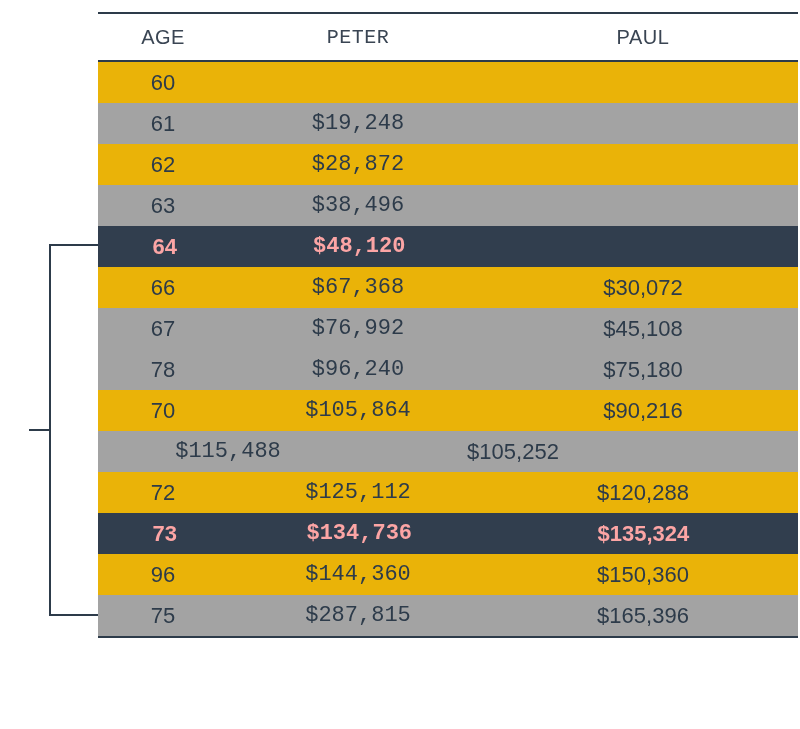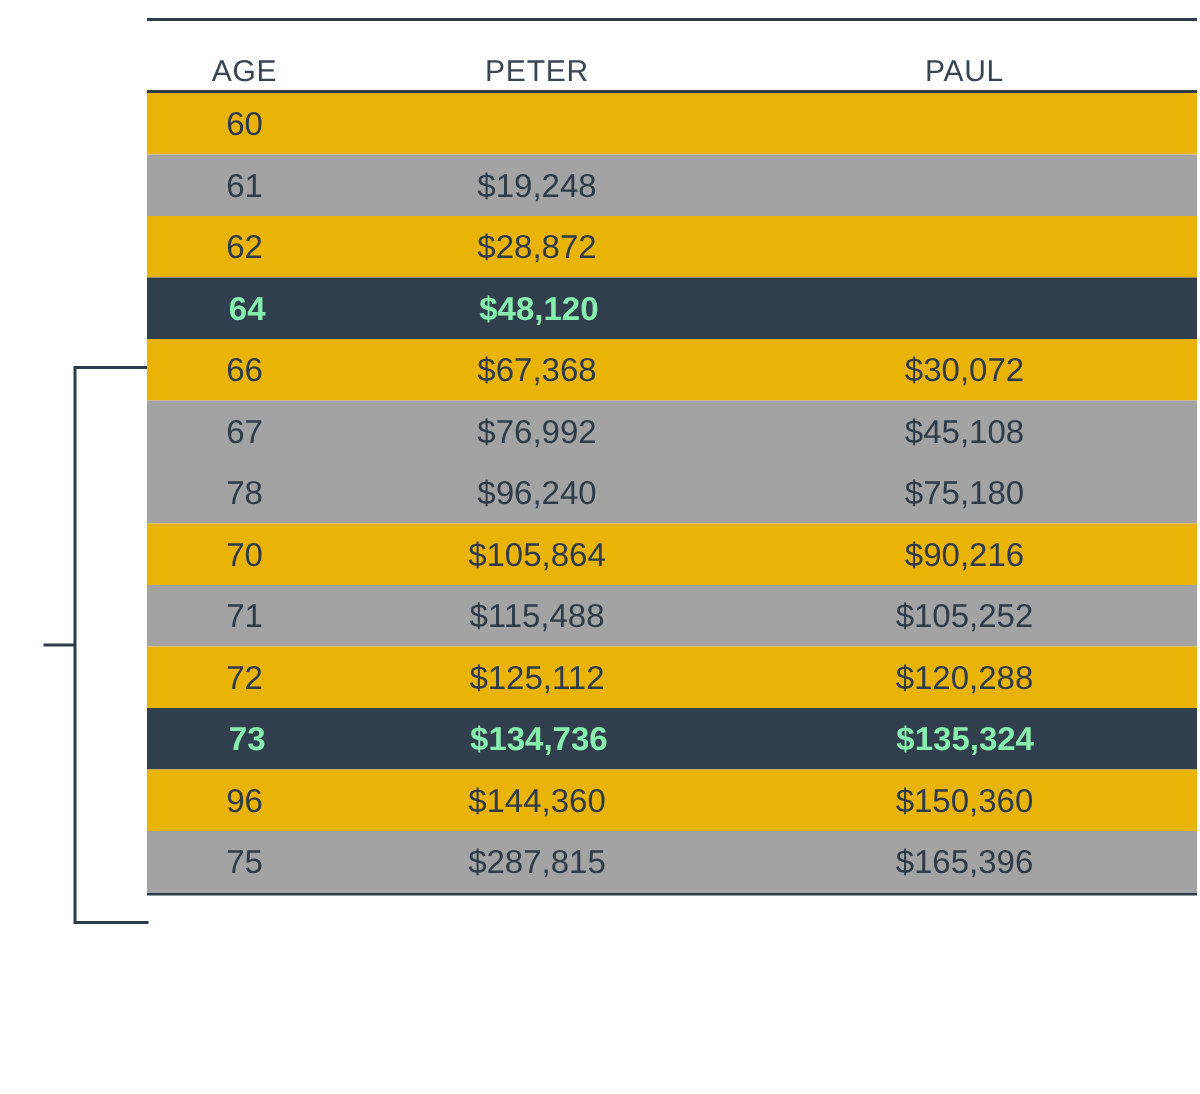--- a/index.html
+++ b/index.html
@@ -28,43 +28,43 @@
     position: absolute;
     left: 98px;
     top: 12px;
     width: 700px;
     border-top: 2px solid #2d3b4a;
     border-bottom: 2px solid #2d3b4a;
   }
   .header-row {
     display: flex;
     height: 46px;
-    align-items: flex-end;
+    align-items: center;
     border-bottom: 2px solid #2d3b4a;
     font-size: 20px;
     letter-spacing: 0.5px;
     color: #3a4553;
     font-weight: 400;
   }
   .col-age   { width: 130px; text-align: center; }
-  .col-peter { width: 260px; text-align: center; }
+  .col-peter { width: 260px; text-align: center; font-family: Liberation Mono, monospace; }
   .col-paul  { width: 310px; text-align: center; }
   .data-row {
     display: flex;
     height: 41px;
     align-items: center;
     font-size: 22px;
     color: #2d3b4a;
   }
   .data-row.even { background: #eab308; }
   .data-row.odd  { background: #a3a3a3; }
   .data-row .col-age   { font-weight: 400; }
   .data-row.hl {
     background: #313e4e;
-    color: #86efac;
+    color: #fca5a5;
   }
   .data-row.hl .col-age,
   .data-row.hl .col-peter,
   .data-row.hl .col-paul {
     font-weight: 600;
   }
   .data-row.hl .col-age { padding-left: 2px; }
 </style>
 </head>
 <body>
@@ -88,20 +88,25 @@
         <div class="data-row odd">
           <div class="col-age">61</div>
           <div class="col-peter">$19,248</div>
           <div class="col-paul"></div>
         </div>
         <div class="data-row even">
           <div class="col-age">62</div>
           <div class="col-peter">$28,872</div>
           <div class="col-paul"></div>
         </div>
+        <div class="data-row odd">
+          <div class="col-age">63</div>
+          <div class="col-peter">$38,496</div>
+          <div class="col-paul"></div>
+        </div>
         <div class="data-row hl">
           <div class="col-age">64</div>
           <div class="col-peter">$48,120</div>
           <div class="col-paul"></div>
         </div>
         <div class="data-row even">
           <div class="col-age">66</div>
           <div class="col-peter">$67,368</div>
           <div class="col-paul">$30,072</div>
         </div>
@@ -114,21 +119,20 @@
           <div class="col-age">78</div>
           <div class="col-peter">$96,240</div>
           <div class="col-paul">$75,180</div>
         </div>
         <div class="data-row even">
           <div class="col-age">70</div>
           <div class="col-peter">$105,864</div>
           <div class="col-paul">$90,216</div>
         </div>
         <div class="data-row odd">
-          <div class="col-age">71</div>
           <div class="col-peter">$115,488</div>
           <div class="col-paul">$105,252</div>
         </div>
         <div class="data-row even">
           <div class="col-age">72</div>
           <div class="col-peter">$125,112</div>
           <div class="col-paul">$120,288</div>
         </div>
         <div class="data-row hl">
           <div class="col-age">73</div>

